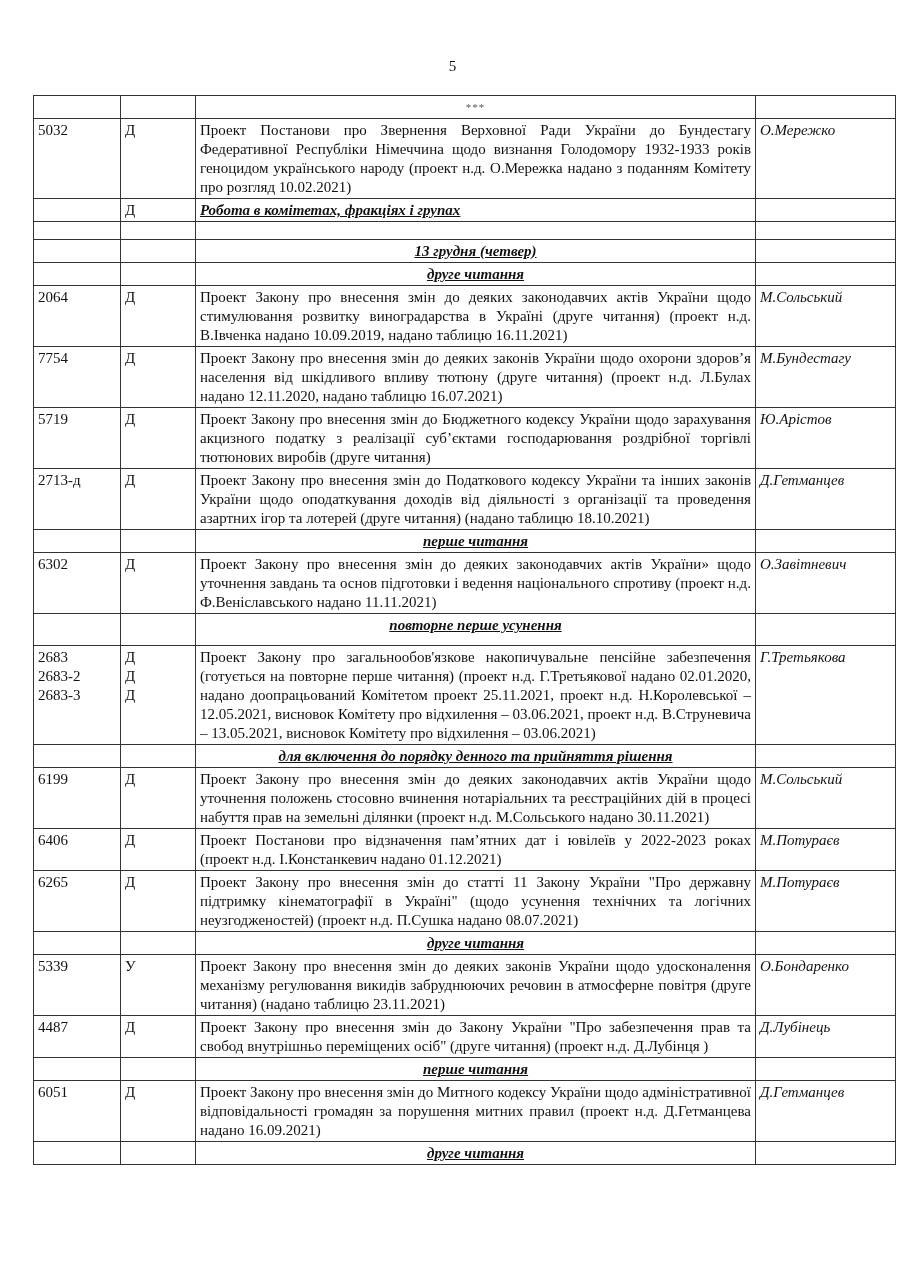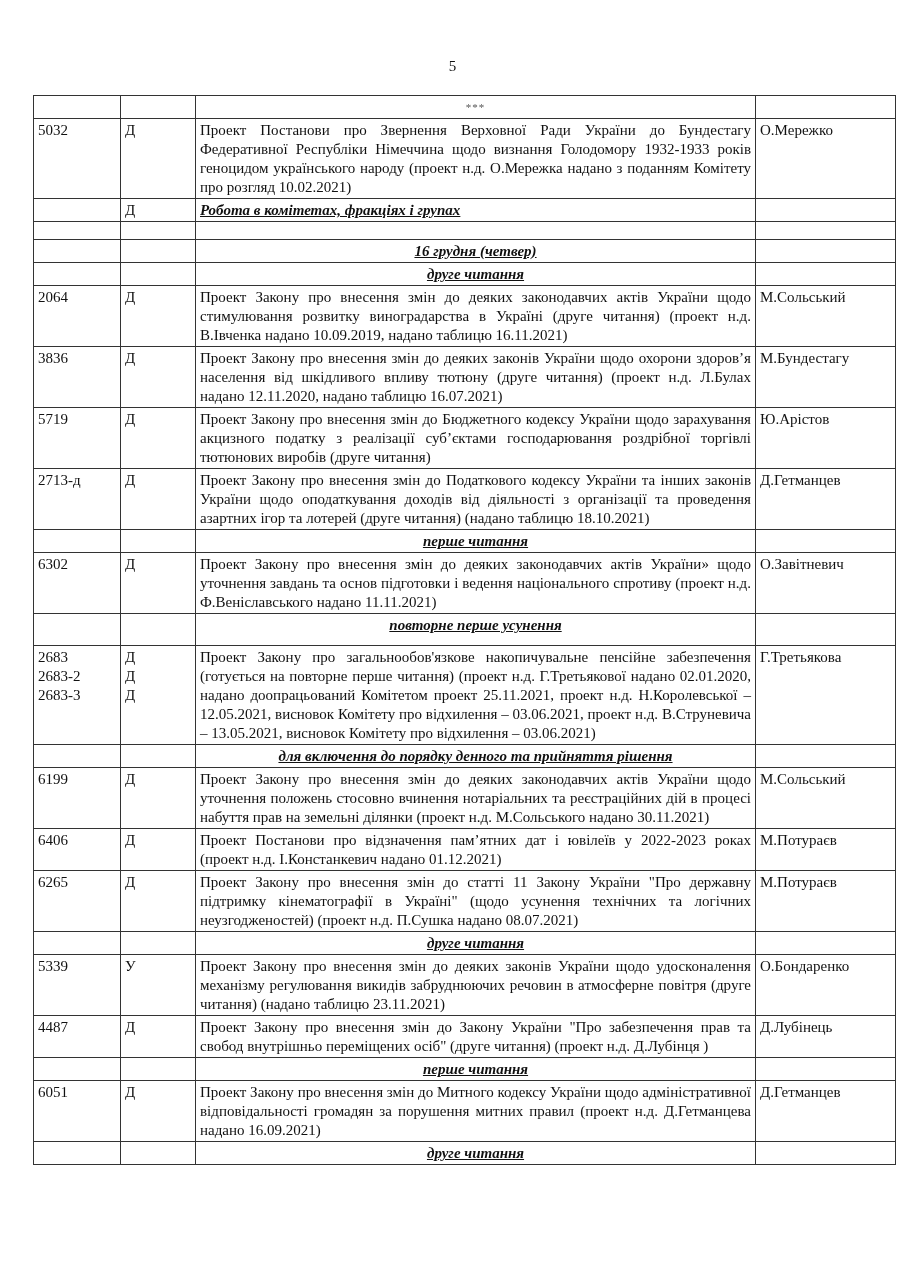--- a/index.html
+++ b/index.html
@@ -3,21 +3,21 @@
 <meta charset="utf-8">
 <style>
   html, body { margin: 0; padding: 0; background: #ffffff; }
   body { width: 905px; height: 1280px; position: relative; overflow: hidden;
          font-family: "Liberation Serif", "DejaVu Serif", serif; color: #111; }
   .page-number { position: absolute; top: 58px; left: 0; width: 905px; text-align: center; font-size: 15px; }
   table.agenda { position: absolute; top: 95px; left: 33px; width: 862px; border-collapse: collapse; table-layout: fixed; font-size: 15px; line-height: 19px; }
   table.agenda td { border: 1.3px solid #333; vertical-align: top; padding: 2px 4px 1px 4px; }
   col.c1 { width: 87px; } col.c2 { width: 75px; } col.c3 { width: 560px; } col.c4 { width: 140px; }
   td.desc { text-align: justify; margin-top: 20px; }
-  td.resp { }
+  td.resp { font-style: italic; }
   td.section { text-align: center; font-style: italic; font-weight: bold; text-decoration: underline; }
   td.section.left { text-align: left; }
   td.stars { text-align: center; font-size: 11px; color: #555; letter-spacing: 1px; }
   tr.empty td { height: 14px; }
   .multi span { display: block; }
 </style>
 </head>
 <body>
 
 <div class="page-number">5</div>
@@ -50,37 +50,37 @@
     </tr>
     <tr class="empty">
       <td></td>
         <td></td>
         <td></td>
         <td></td>
     </tr>
     <tr>
       <td></td>
         <td></td>
-      <td class="section">16 грудня (четвер)</td>
+      <td class="section">13 грудня (четвер)</td>
       <td></td>
     </tr>
     <tr>
       <td></td>
         <td></td>
       <td class="section">друге читання</td>
       <td></td>
     </tr>
     <tr>
       <td>2064</td>
       <td>Д</td>
       <td class="desc">Проект Закону про внесення змін до деяких законодавчих актів України щодо стимулювання розвитку виноградарства в Україні (друге читання) (проект н.д. В.Івченка надано 10.09.2019, надано таблицю 16.11.2021)</td>
       <td class="resp">М.Сольський</td>
     </tr>
     <tr>
-      <td>3836</td>
+      <td>7754</td>
       <td>Д</td>
       <td class="desc">Проект Закону про внесення змін до деяких законів України щодо охорони здоров’я населення від шкідливого впливу тютюну (друге читання) (проект н.д. Л.Булах надано 12.11.2020, надано таблицю 16.07.2021)</td>
       <td class="resp">М.Бундестагу</td>
     </tr>
     <tr>
       <td>5719</td>
       <td>Д</td>
       <td class="desc">Проект Закону про внесення змін до Бюджетного кодексу України щодо зарахування акцизного податку з реалізації суб’єктами господарювання роздрібної торгівлі тютюнових виробів (друге читання)</td>
       <td class="resp">Ю.Арістов</td>
     </tr>

